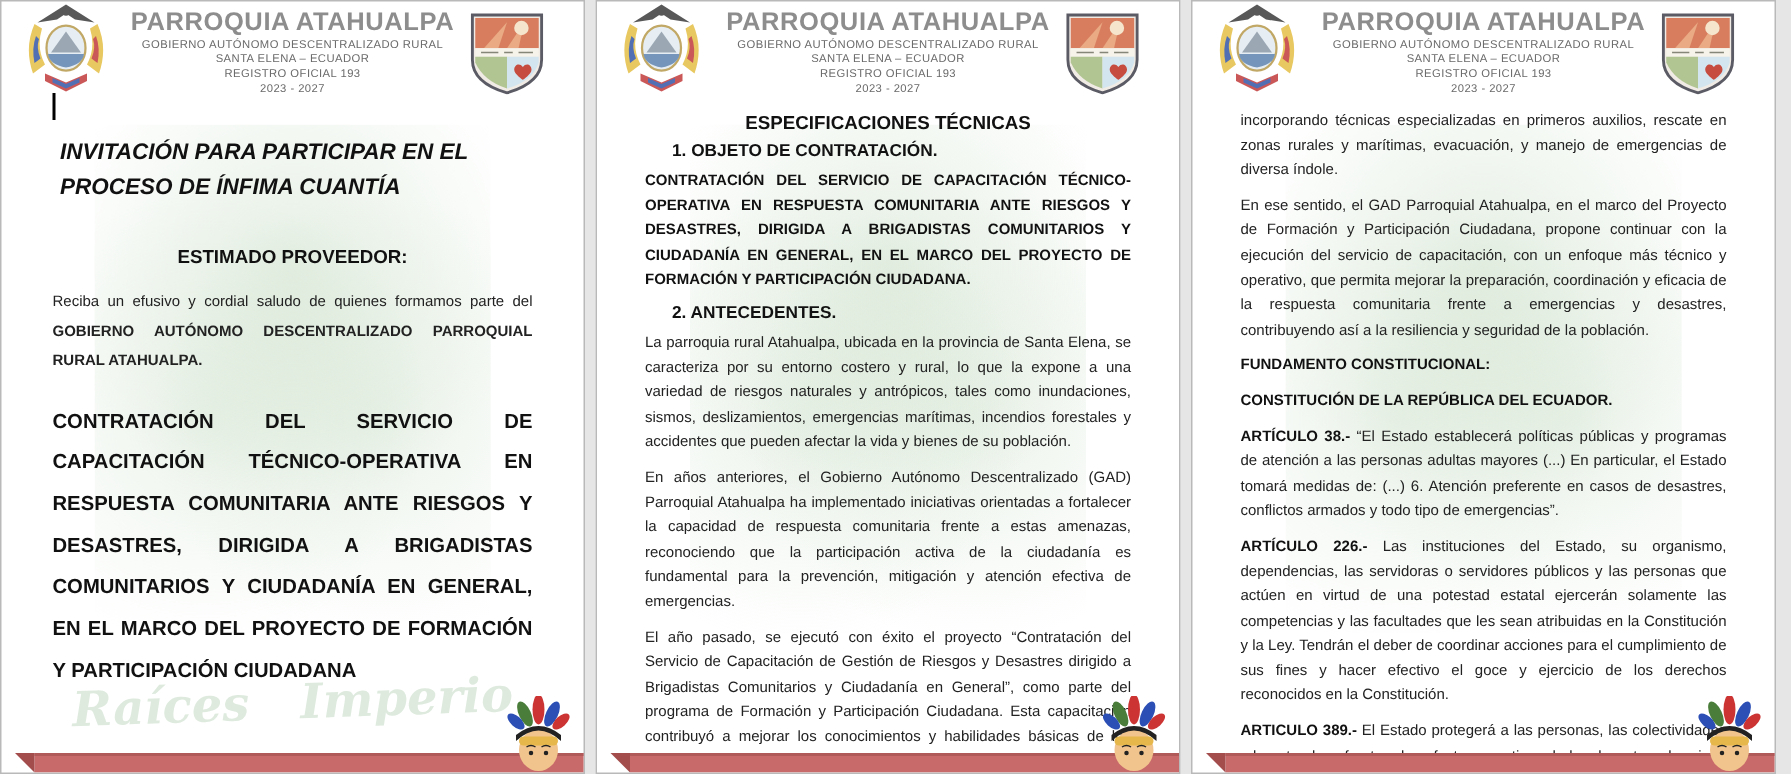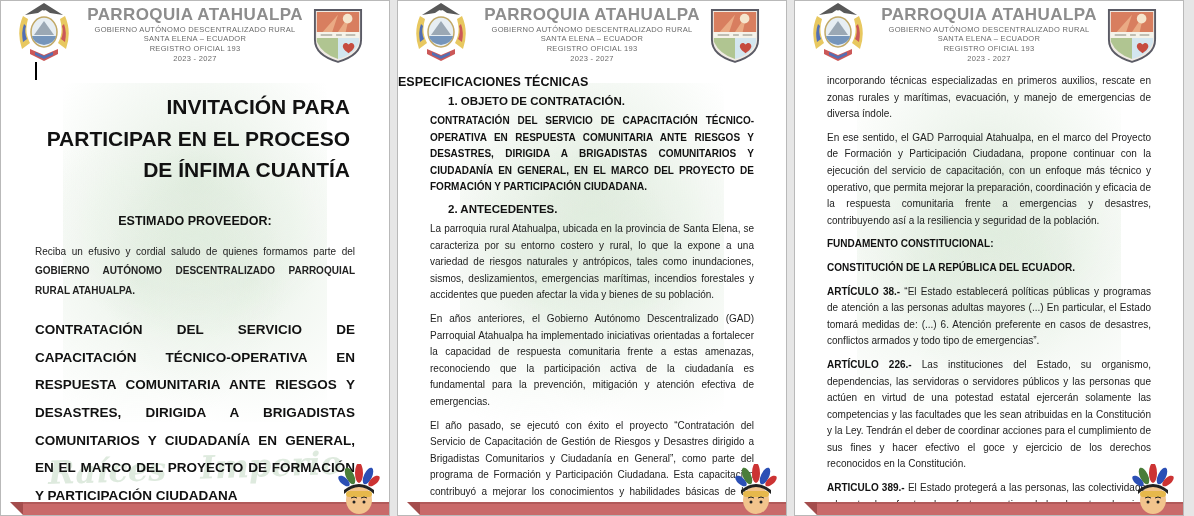--- a/index.html
+++ b/index.html
@@ -45,31 +45,31 @@
   .shield{position:absolute;right:26px;top:6px;opacity:.9;}
   
   .content{position:relative;z-index:1;}
   .just{text-align:justify;}
   .body1{margin:14px 34px 0;font-size:10px;line-height:1.95;color:#222;}
   .body2{margin:0 32px;font-size:10px;line-height:1.66;color:#222;}
   .body2 p{margin:0 0 7px;}
   .body2 b{color:#111;}
   
   .p1-title{
-    margin:20px auto 0;width:310px;text-align:right;
-    font-size:21px;font-weight:bold;line-height:1.5;color:#111;
+    margin:20px auto 0;width:310px;text-align:left;
+    font-size:15px;font-weight:bold;line-height:1.5;color:#111;font-style:italic;
   }
   .p1-salut{margin-top:28px;text-align:center;font-size:12.5px;font-weight:bold;color:#111;}
   .contract{
     margin:16px 34px 0;font-size:13.5px;font-weight:bold;
     line-height:2.05;text-align:justify;color:#111;
   }
   .cursor{position:absolute;left:34px;top:61px;width:2px;height:18px;background:#000;z-index:2;}
   
-  .sec-title{font-size:12.5px;font-weight:bold;color:#111;margin:4px 0 6px;}
+  .sec-title{text-align:center;font-size:12.5px;font-weight:bold;color:#111;margin:4px 0 6px;}
   .h-num{margin:2px 0 6px 50px;font-size:11.5px;font-weight:bold;color:#111;}
   .h-plain{font-weight:bold;color:#111;margin:2px 0 7px;}
   
   .banner{
     position:absolute;left:22px;right:-2px;bottom:0;height:11px;z-index:2;
     background:var(--banner,#c96a6a);border-top:2px solid #b15a5a;
   }
   .banner::before{
     content:"";position:absolute;left:-13px;bottom:-0px;
     border-style:solid;border-width:0 13px 13px 0;

